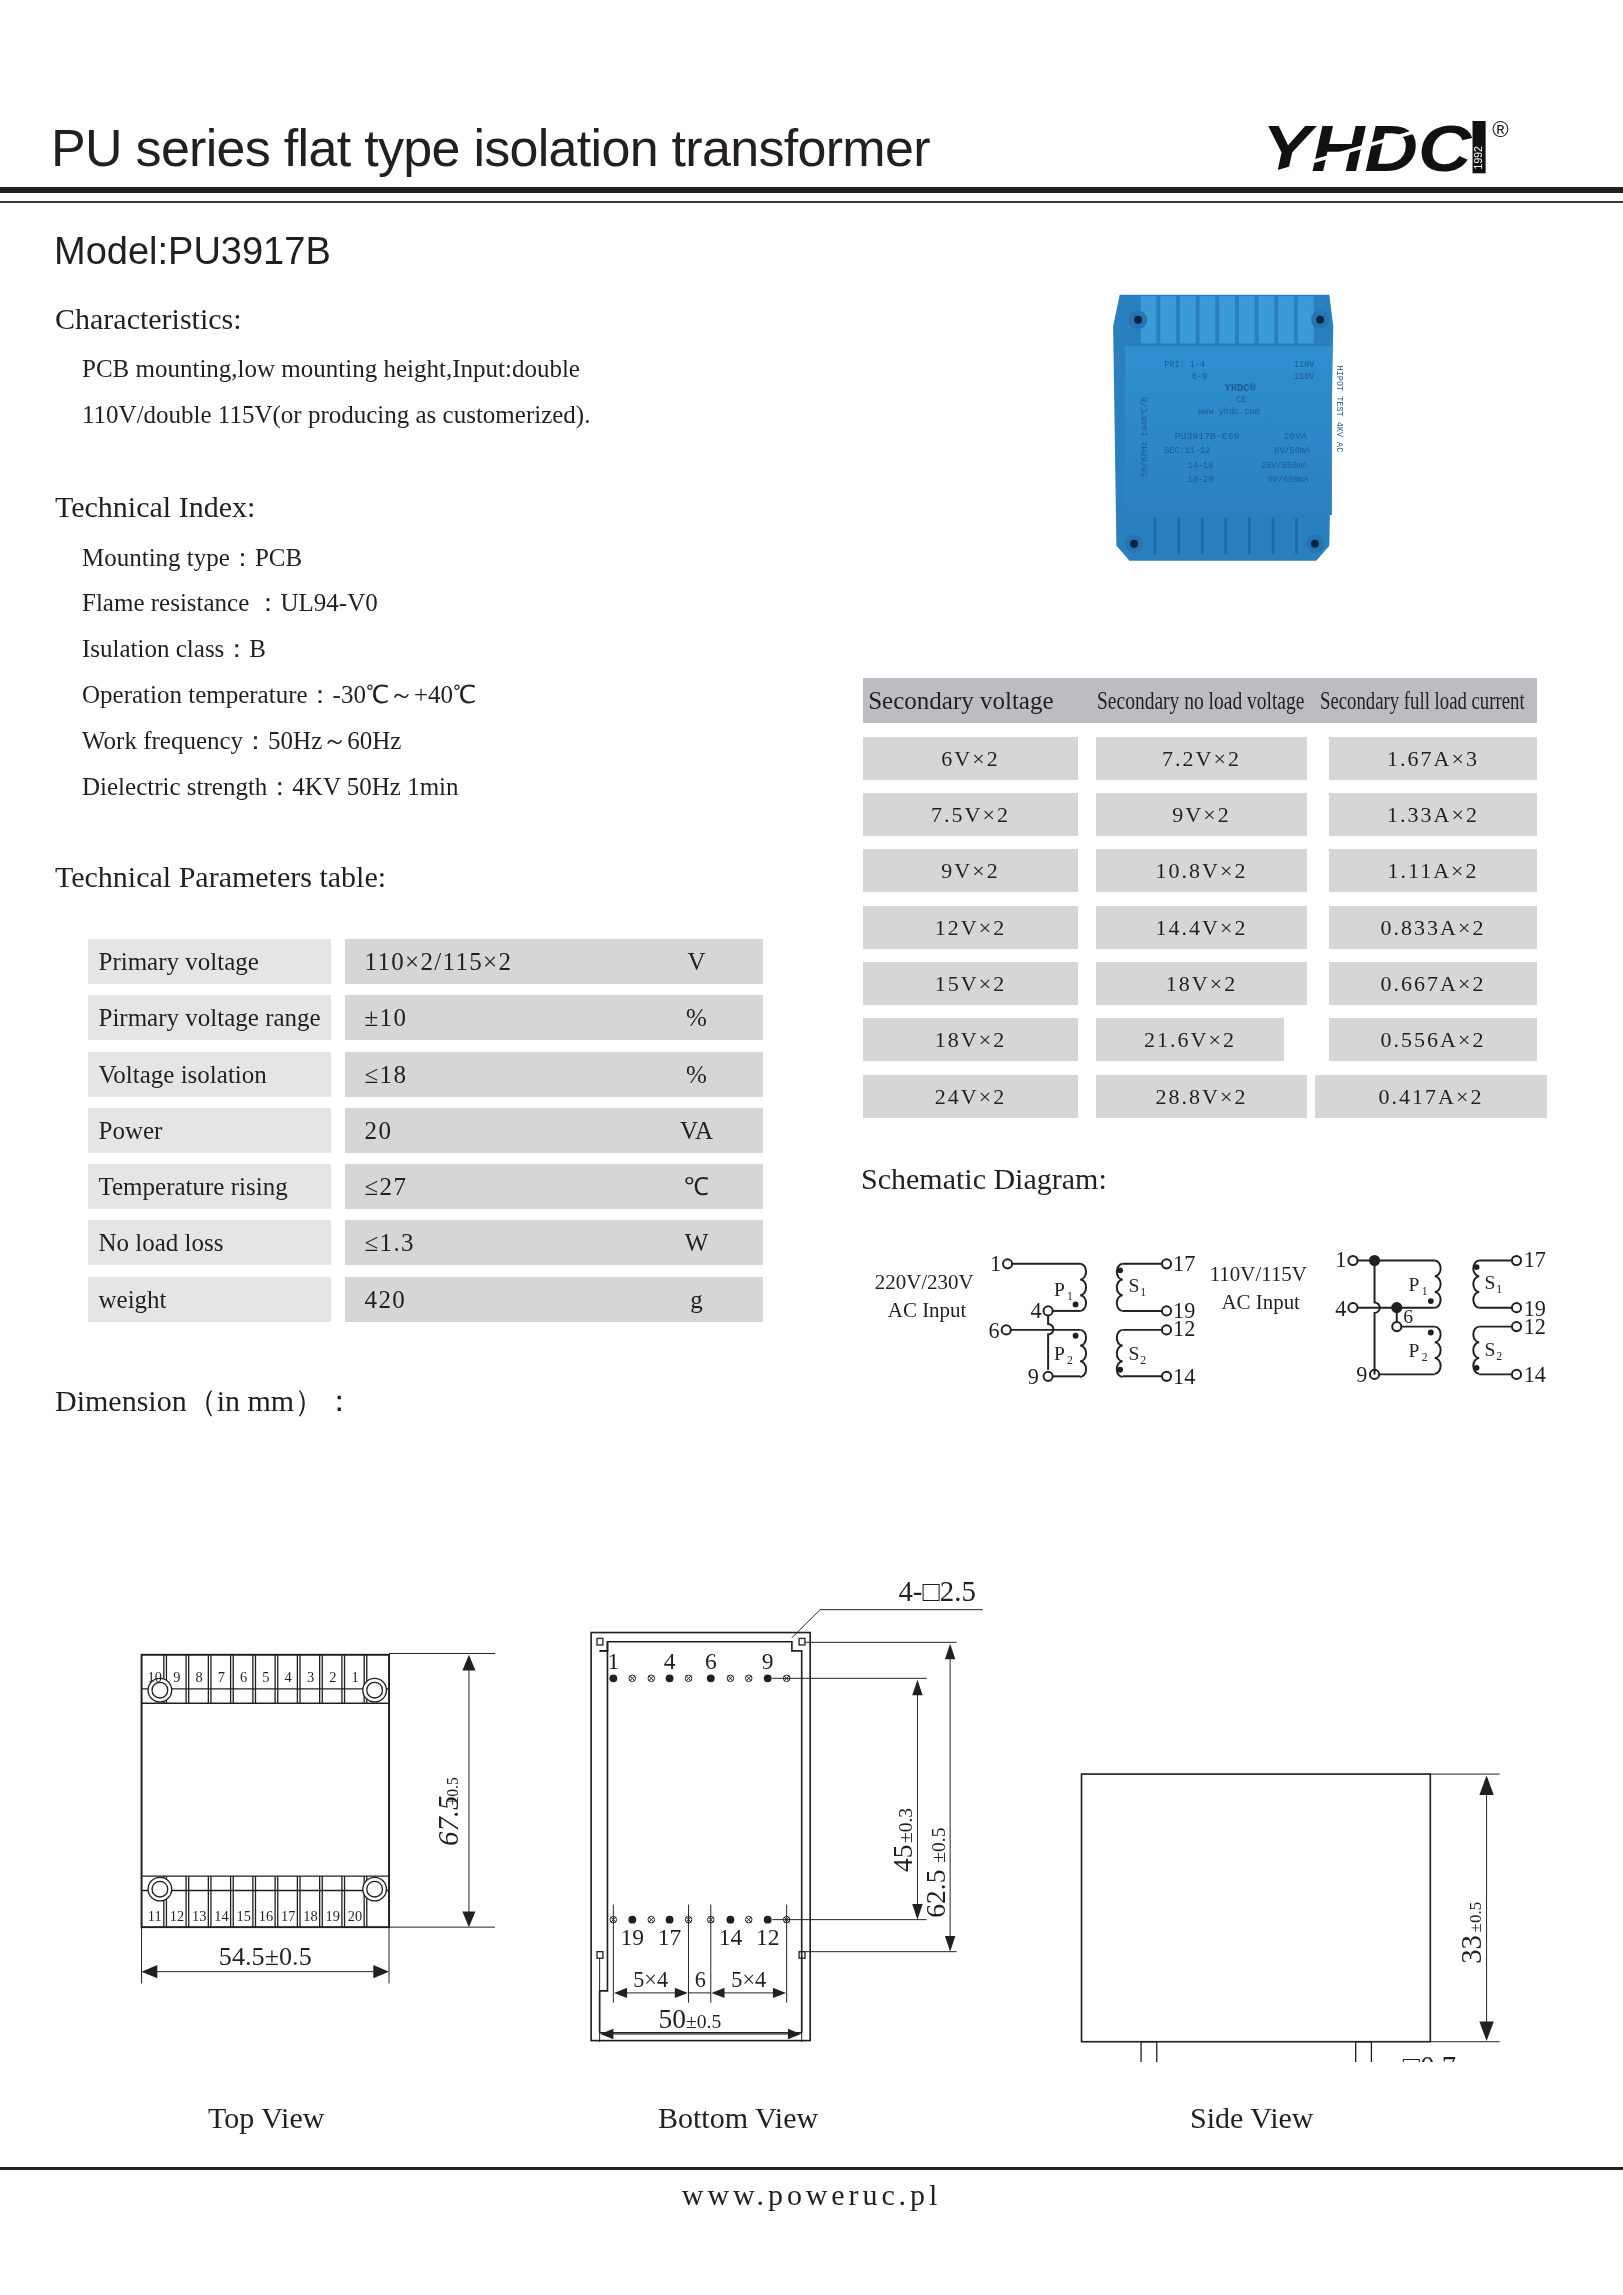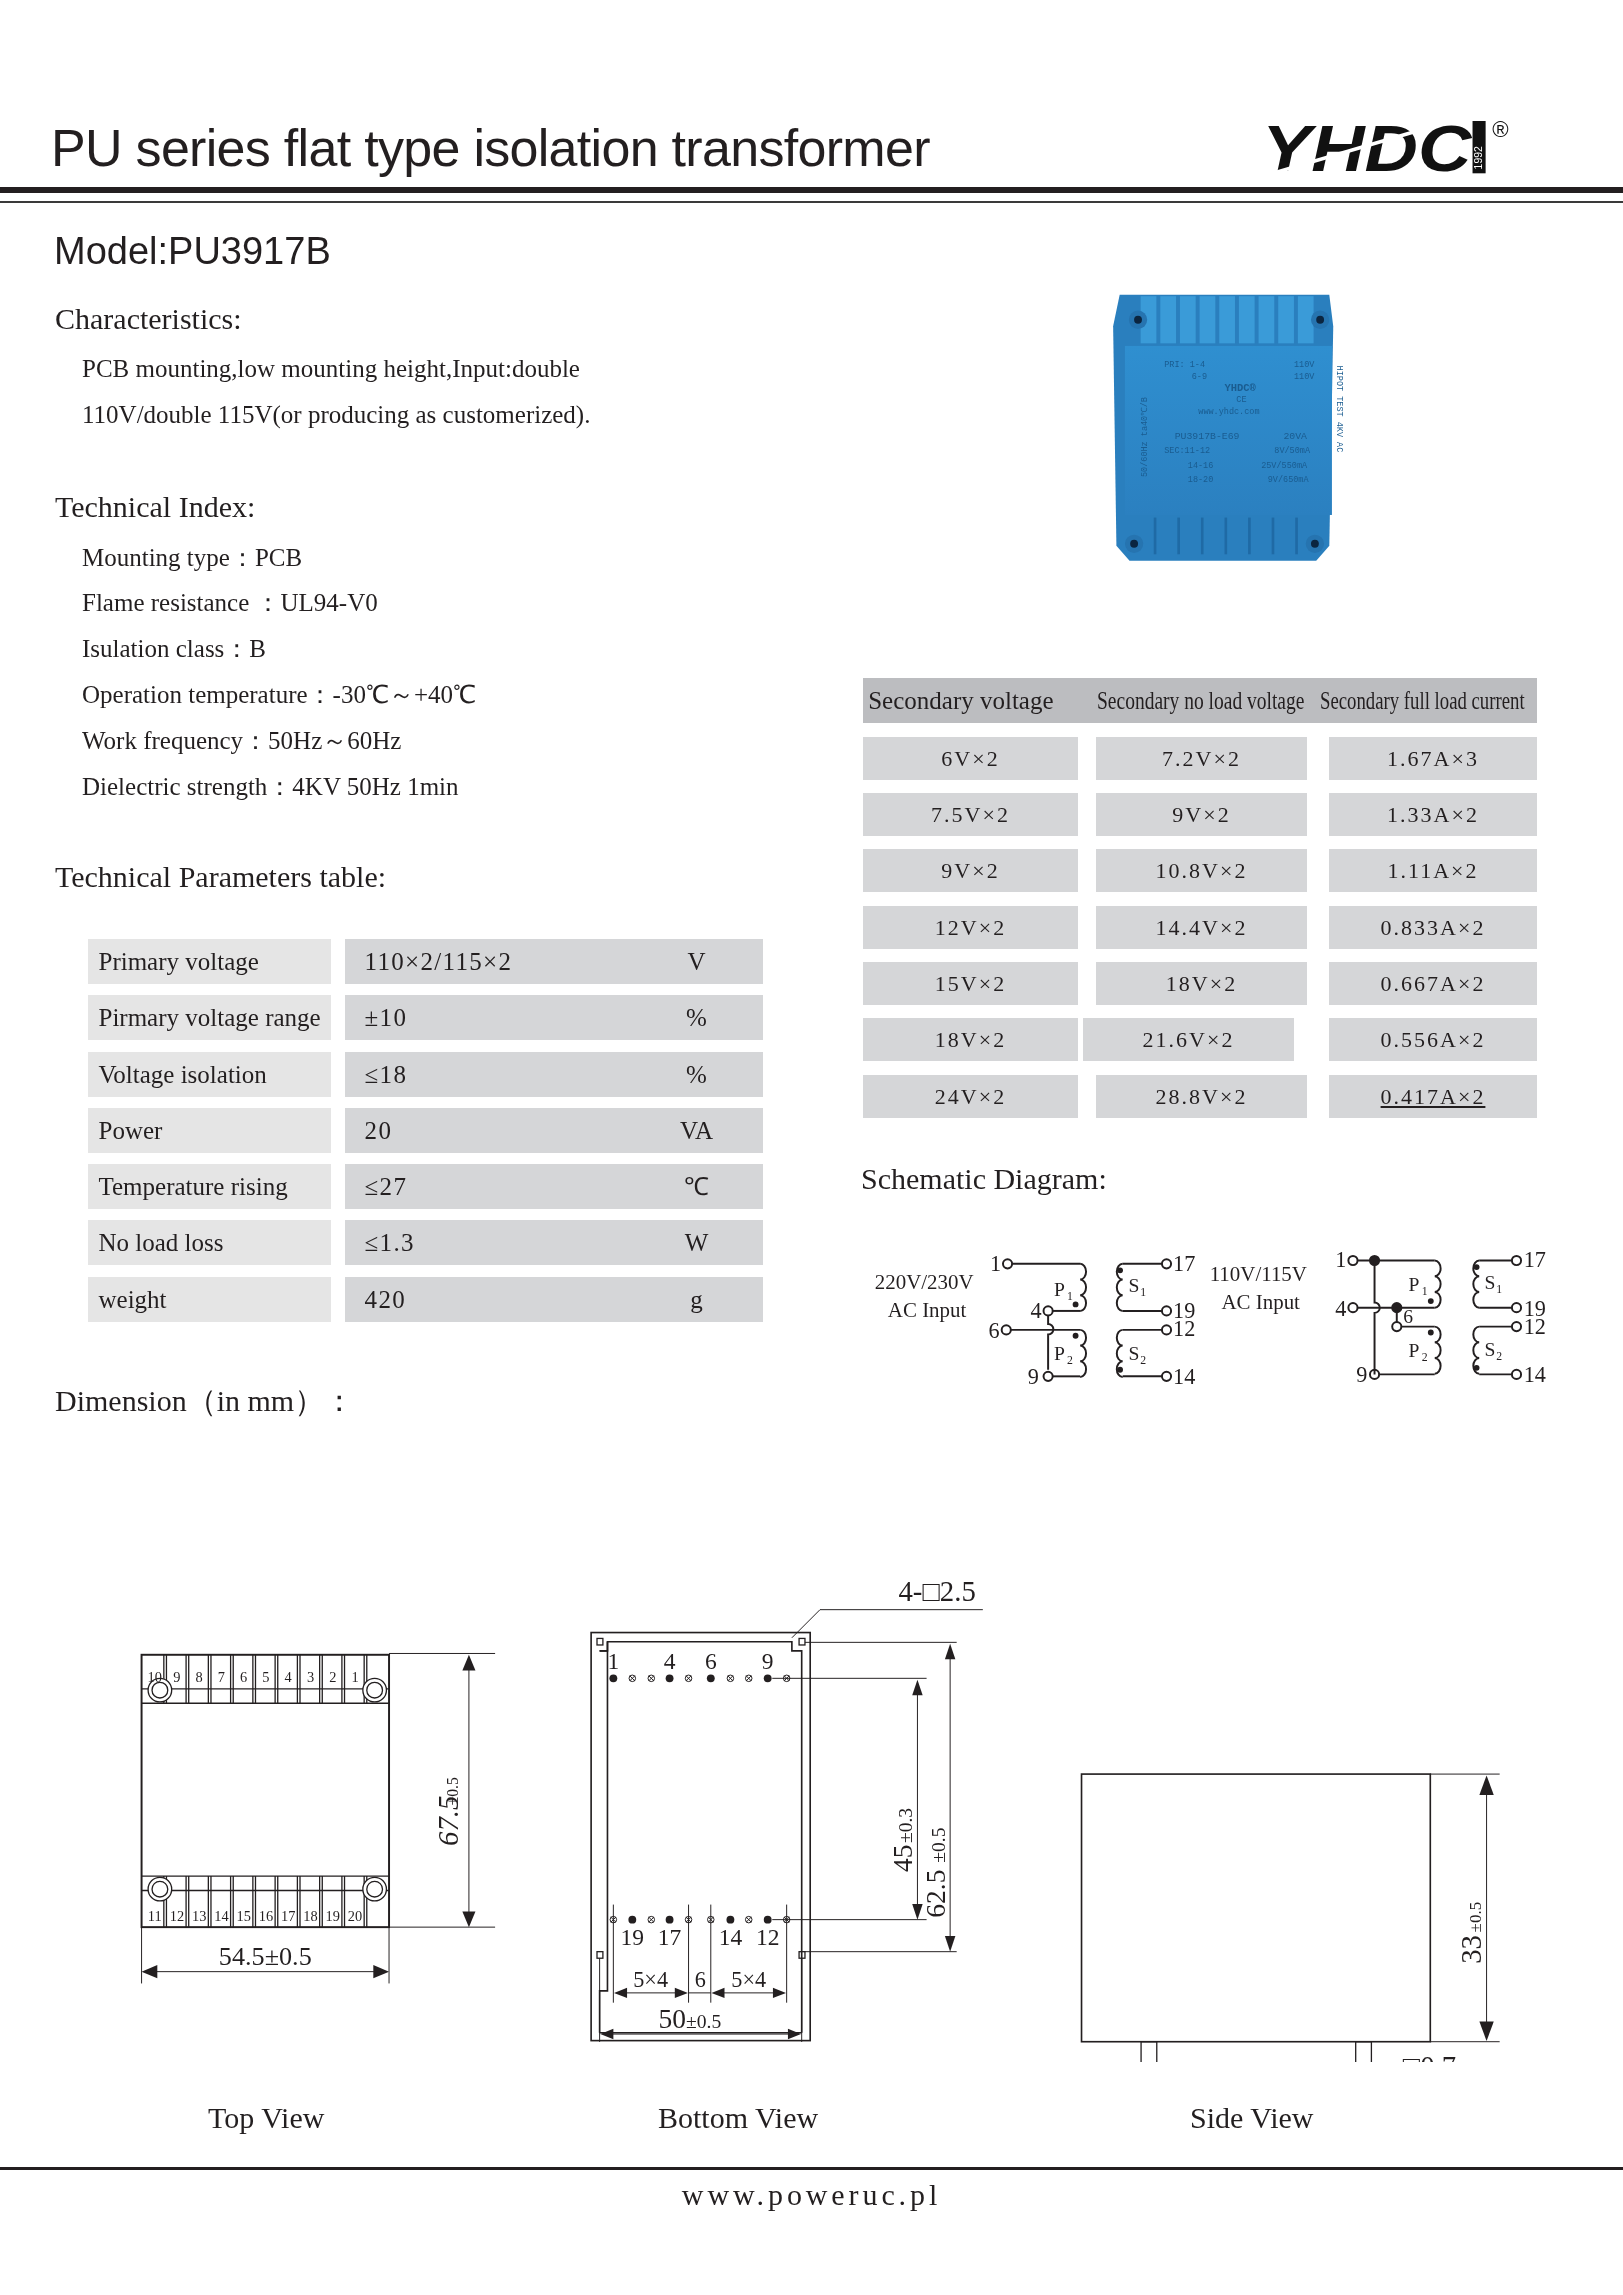--- a/index.html
+++ b/index.html
@@ -204,27 +204,27 @@
     <div class="scell" style="left:233px;top:228px;width:211px;">14.4V×2</div>
     <div class="scell" style="left:466px;top:228px;width:208px;">0.833A×2</div>
   </div>
   <div>
     <div class="scell" style="left:0;top:284px;width:215px;">15V×2</div>
     <div class="scell" style="left:233px;top:284px;width:211px;">18V×2</div>
     <div class="scell" style="left:466px;top:284px;width:208px;">0.667A×2</div>
   </div>
   <div>
     <div class="scell" style="left:0;top:340px;width:215px;">18V×2</div>
-    <div class="scell" style="left:220px;top:340px;width:211px;">21.6V×2</div>
+    <div class="scell" style="left:233px;top:340px;width:188px;">21.6V×2</div>
     <div class="scell" style="left:466px;top:340px;width:208px;">0.556A×2</div>
   </div>
   <div>
     <div class="scell" style="left:0;top:397px;width:215px;">24V×2</div>
     <div class="scell" style="left:233px;top:397px;width:211px;">28.8V×2</div>
-    <div class="scell" style="left:466px;top:397px;width:208px;text-decoration:underline;">0.417A×2</div>
+    <div class="scell" style="left:452px;top:397px;width:232px;">0.417A×2</div>
   </div>
 </div>
 
 <div class="abs serif h2" style="left:861px; top:1162px;">Schematic Diagram:</div>
 
 <svg class="abs schem" viewBox="0 0 1060 240" font-family="Liberation Serif, serif" fill="none" stroke="#231f20" stroke-width="3">
 
   <g>
     <text x="16" y="80" font-size="32" fill="#231f20" stroke="none">220V/230V</text>
     <text x="36" y="122" font-size="32" fill="#231f20" stroke="none">AC Input</text>

